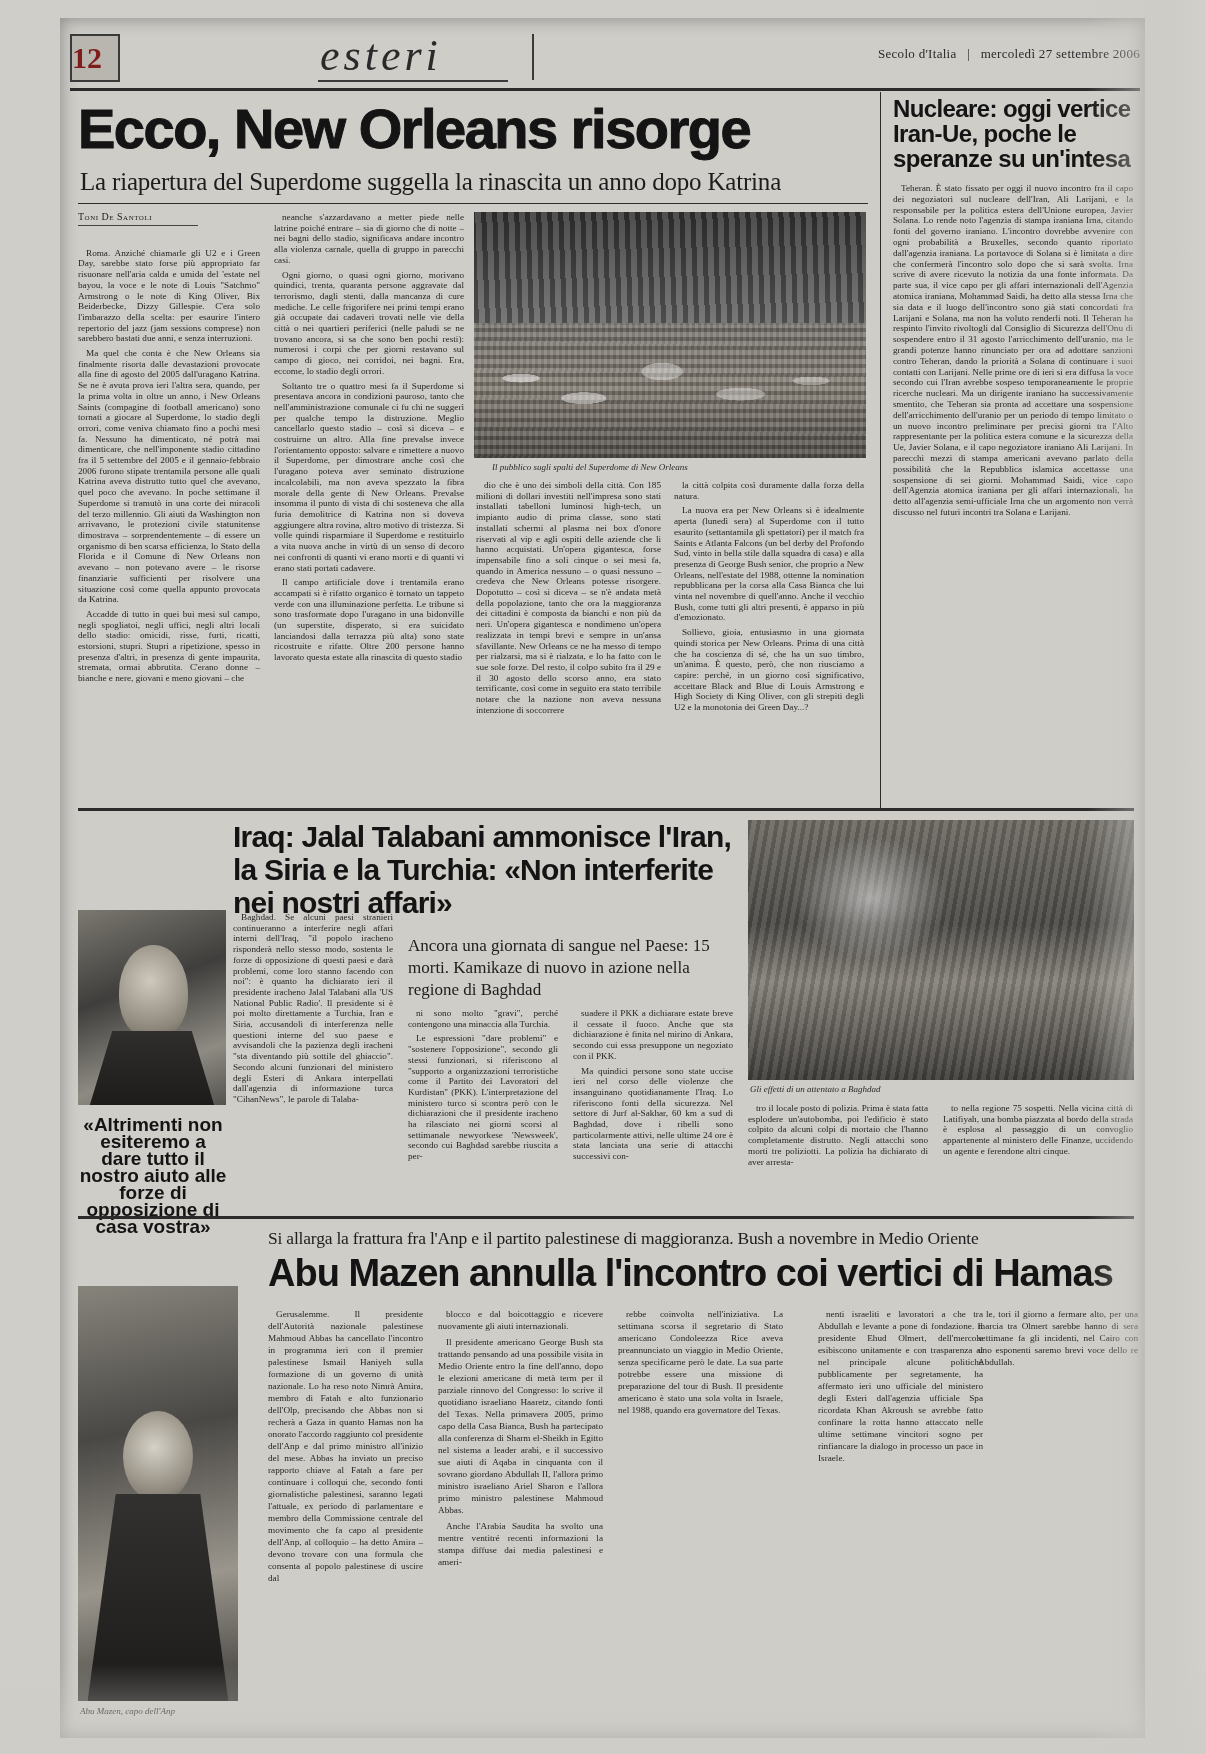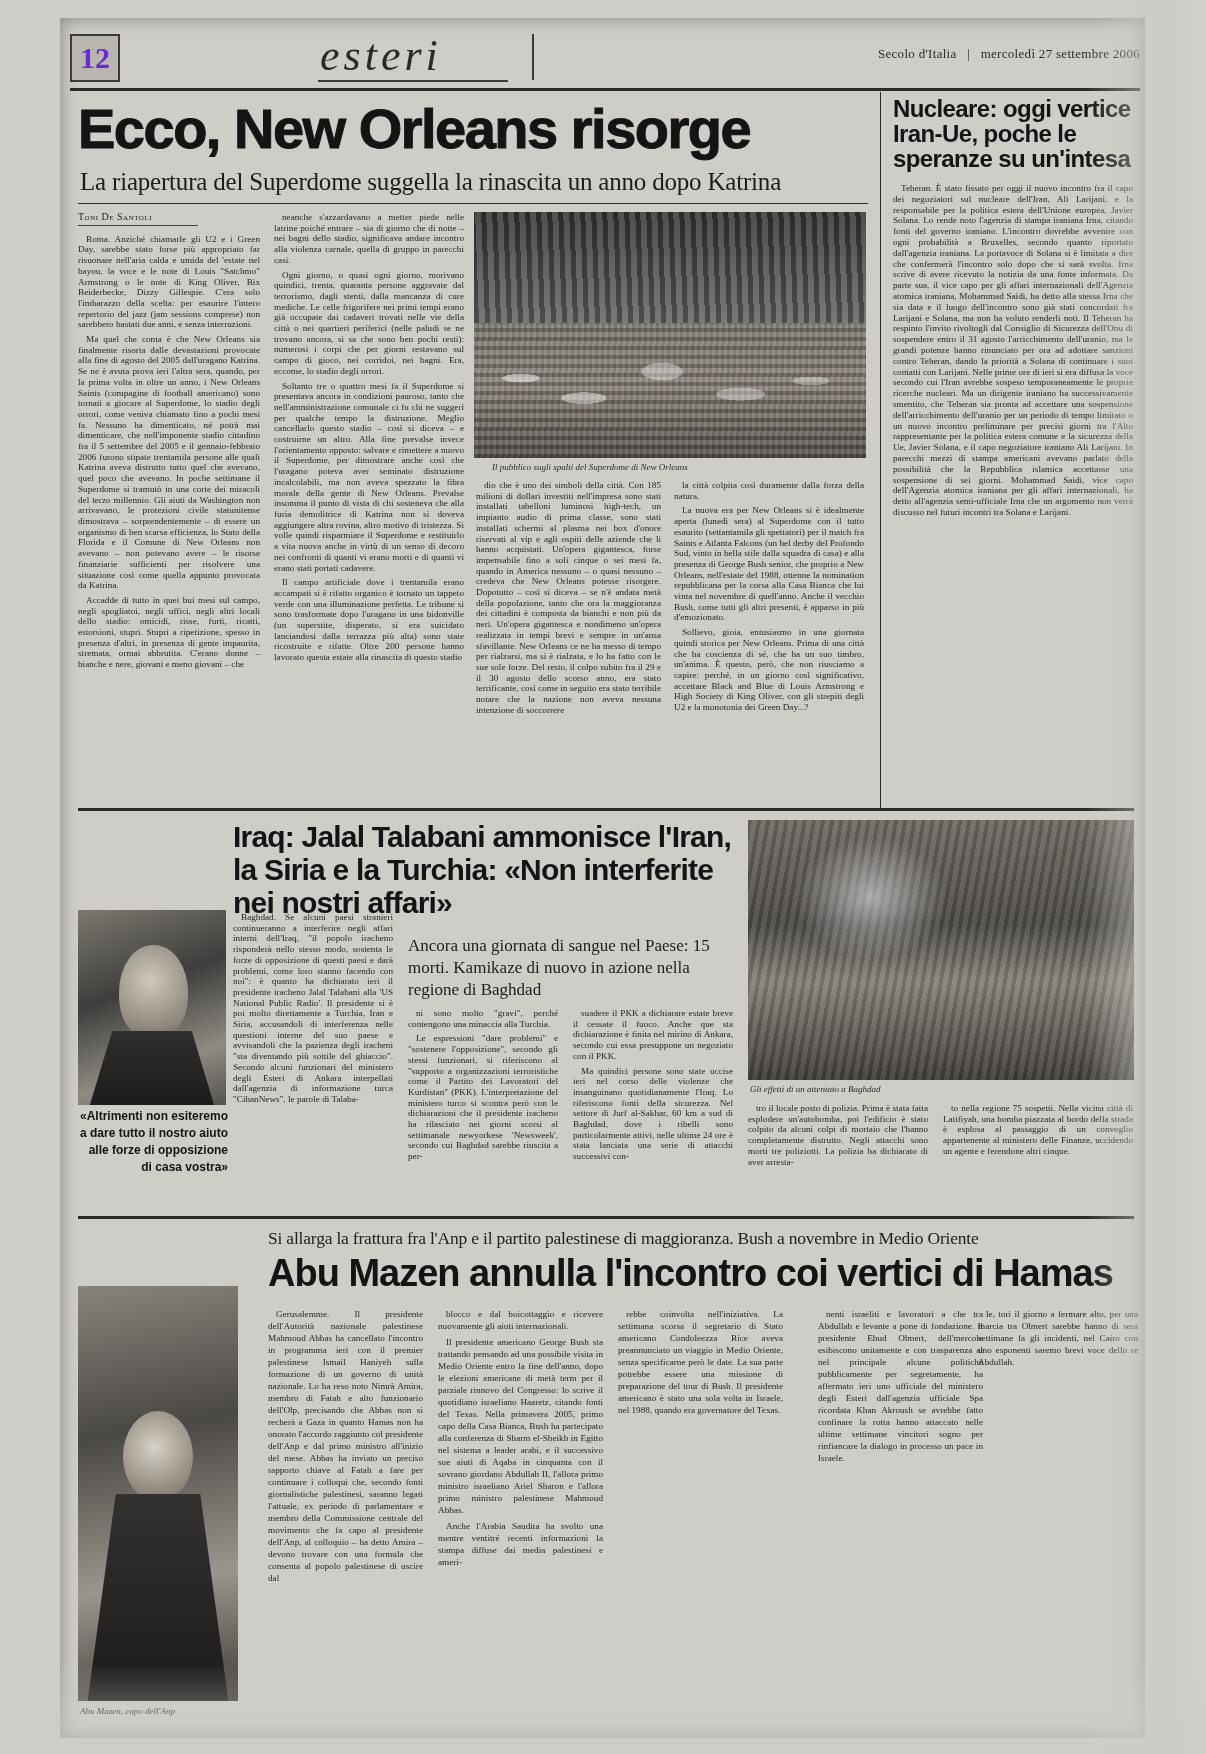--- a/index.html
+++ b/index.html
@@ -38,22 +38,21 @@
   }
   .pagenum {
     position: absolute;
     left: 0; top: 4px;
     width: 46px; height: 44px;
     background: #b9b6b0;
     border: 2px solid #3a3a3a;
     font-family: "Liberation Serif", serif;
     font-size: 30px;
     font-weight: bold;
-    color: #6d28d9;
-    text-align: center;
+    color: #7f1d1d;
     line-height: 44px;
   }
   .section-title {
     position: absolute;
     left: 250px; top: 0px;
     font-family: "Liberation Serif", serif;
     font-size: 44px;
     font-style: italic;
     letter-spacing: 4px;
     color: #2a2a2a;
@@ -152,21 +151,21 @@
   .a1col.c2 { left: 196px; width: 190px; }
   .a1col.c3 { left: 398px; top: 268px; width: 185px; }
   .a1col.c4 { left: 596px; top: 268px; width: 190px; }
   .byline {
     font-variant: small-caps;
     font-size: 10px;
     letter-spacing: 0.5px;
     color: #222;
     border-bottom: 1px solid #444;
     padding-bottom: 2px;
-    margin-bottom: 8px;
+    margin-bottom: 22px;
     display: block;
     width: 120px;
   }
   p.tx { margin: 0 0 4px 0; text-indent: 8px; }
 
   
   .photo1 {
     position: absolute;
     left: 474px; top: 212px;
     width: 392px; height: 246px;
@@ -237,26 +236,26 @@
     border-radius: 50% 50% 45% 45%;
     background: radial-gradient(circle at 45% 38%, #cfc9bd, #8d877b 70%, #5d584f 100%);
   }
   .photo-talabani .suit {
     position:absolute; left: 8%; bottom:0; width: 84%; height: 38%;
     background: linear-gradient(180deg,#2f2e2c,#1d1c1b);
     clip-path: polygon(18% 0, 82% 0, 100% 100%, 0 100%);
   }
   .pullquote {
     position: absolute;
-    left: 0px; top: 288px;
+    left: 0px; top: 296px;
     width: 150px;
-    text-align: right;
+    text-align: center;
     font-family: "Liberation Sans", sans-serif;
     font-weight: bold;
-    font-size: 12px;
+    font-size: 19px;
     line-height: 17px;
     color: #141414;
   }
   .photo-baghdad {
     position: absolute;
     left: 670px; top: 0px;
     width: 386px; height: 260px;
     background:
       repeating-linear-gradient(100deg, rgba(0,0,0,0.12) 0 4px, rgba(255,255,255,0.07) 4px 9px),
       linear-gradient(180deg,#6e6b64 0%,#4c4a46 40%,#86827a 62%,#3f3d3a 100%);

